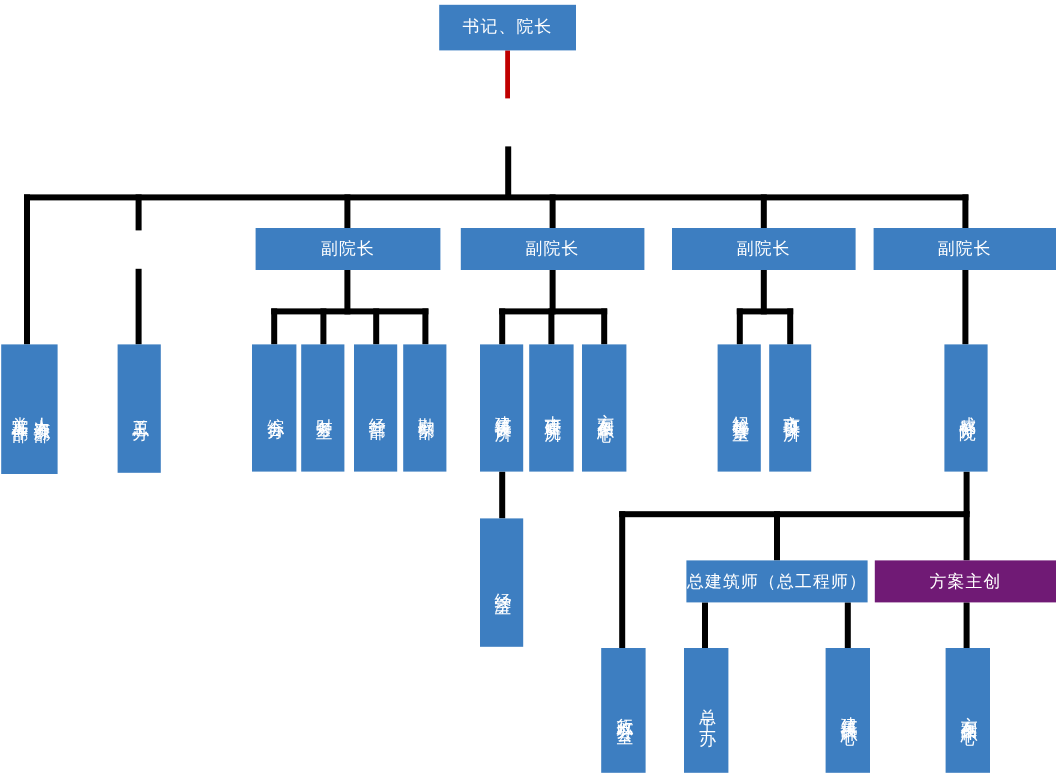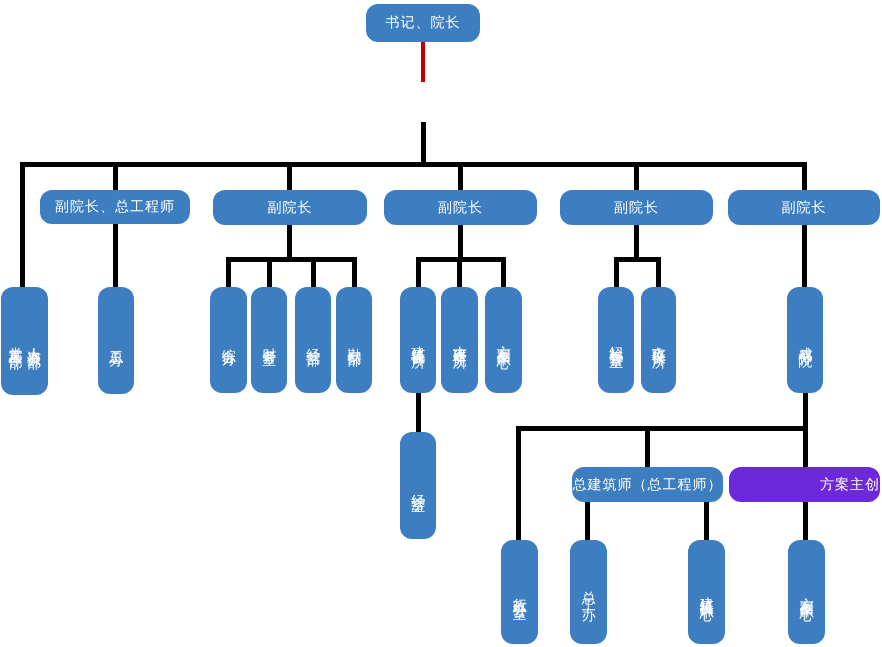--- a/index.html
+++ b/index.html
@@ -13,21 +13,20 @@
   }
   .line { position: absolute; background: #000000; }
   .node {
     position: absolute;
     background: #3d7ec1;
     color: #ffffff;
     display: flex;
     align-items: center;
     justify-content: center;
     box-sizing: border-box;
-    border-radius: 12px;
   }
   .node.h { font-size: 14px; white-space: nowrap; }
   .node.h .label { letter-spacing: 1px; }
   .node.v { gap: 3px; }
   .node.v .label, .node.v .vcol {
     writing-mode: vertical-rl;
     text-orientation: upright;
     font-size: 14px;
     letter-spacing: 2px;
     line-height: 1.1;
@@ -69,39 +68,36 @@
     <div class="line" style="left: 516px; top: 426px; width: 292px; height: 5px; background: rgb(0, 0, 0);"></div>
     <div class="line" style="left: 516px; top: 426px; width: 5px; height: 114px; background: rgb(0, 0, 0);"></div>
     <div class="line" style="left: 645px; top: 426px; width: 5px; height: 41px; background: rgb(0, 0, 0);"></div>
     <div class="line" style="left: 803px; top: 426px; width: 5px; height: 41px; background: rgb(0, 0, 0);"></div>
     <div class="line" style="left: 585px; top: 502px; width: 5px; height: 38px; background: rgb(0, 0, 0);"></div>
     <div class="line" style="left: 704px; top: 502px; width: 5px; height: 38px; background: rgb(0, 0, 0);"></div>
     <div class="line" style="left: 803px; top: 502px; width: 5px; height: 38px; background: rgb(0, 0, 0);"></div>
     <div class="node h" style="left: 366px; top: 4px; width: 114px; height: 38px; background: rgb(61, 126, 193); color: rgb(255, 255, 255);">
       <span class="label">书记、院长</span>
     </div>
-    <div class="node h" style="left: 40px; top: 190px; width: 150px; height: 34px; background: rgb(61, 126, 193); color: rgb(255, 255, 255);">
-      <span class="label">副院长、总工程师</span>
-    </div>
     <div class="node h" style="left: 213px; top: 190px; width: 154px; height: 35px; background: rgb(61, 126, 193); color: rgb(255, 255, 255);">
       <span class="label">副院长</span>
     </div>
     <div class="node h" style="left: 384px; top: 190px; width: 153px; height: 35px; background: rgb(61, 126, 193); color: rgb(255, 255, 255);">
       <span class="label">副院长</span>
     </div>
     <div class="node h" style="left: 560px; top: 190px; width: 153px; height: 35px; background: rgb(61, 126, 193); color: rgb(255, 255, 255);">
       <span class="label">副院长</span>
     </div>
     <div class="node h" style="left: 728px; top: 190px; width: 152px; height: 35px; background: rgb(61, 126, 193); color: rgb(255, 255, 255);">
       <span class="label">副院长</span>
     </div>
     <div class="node h" style="left: 572px; top: 467px; width: 151px; height: 35px; background: rgb(61, 126, 193); color: #ffffff;">
       <span class="label">总建筑师（总工程师）</span>
     </div>
-    <div class="node h" style="left: 729px; top: 467px; width: 151px; height: 35px; background: #6d28d9; color: rgb(255, 255, 255); justify-content: flex-end;">
+    <div class="node h" style="left: 729px; top: 467px; width: 151px; height: 35px; background: #701a75; color: rgb(255, 255, 255);">
       <span class="label">方案主创</span>
     </div>
     <div class="node v" style="left: 1px; top: 287px; width: 47px; height: 108px; background: rgb(61, 126, 193); color: rgb(255, 255, 255);">
       <span class="vcol">党群工作部</span>
       <span class="vcol">人力资源部</span>
     </div>
     <div class="node v" style="left: 98px; top: 287px; width: 36px; height: 107px; background: rgb(61, 126, 193); color: rgb(255, 255, 255);">
       <span class="label">总工办</span>
     </div>
     <div class="node v" style="left: 210px; top: 287px; width: 37px; height: 106px; background: rgb(61, 126, 193); color: rgb(255, 255, 255);">

